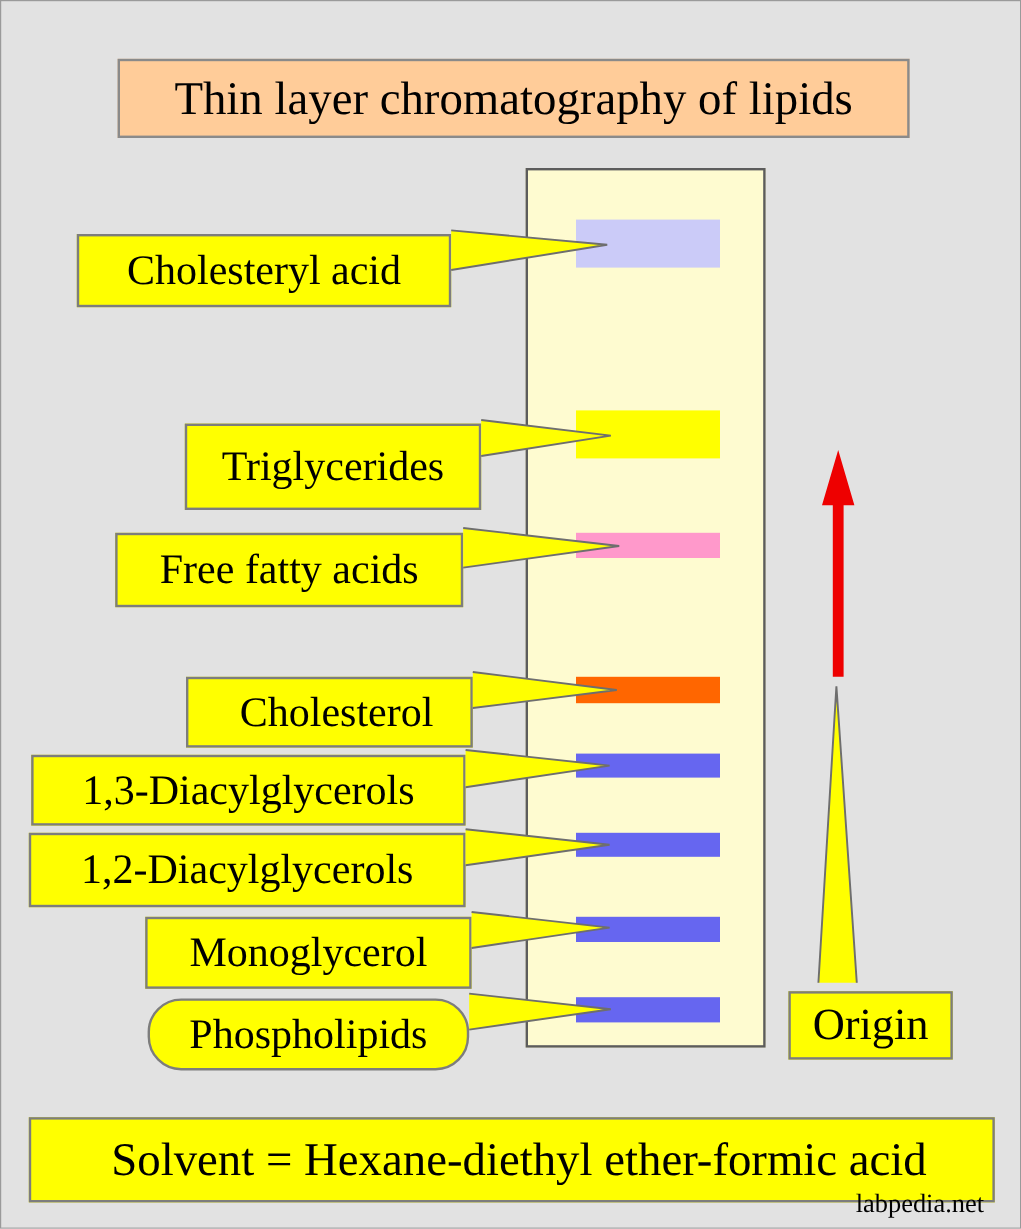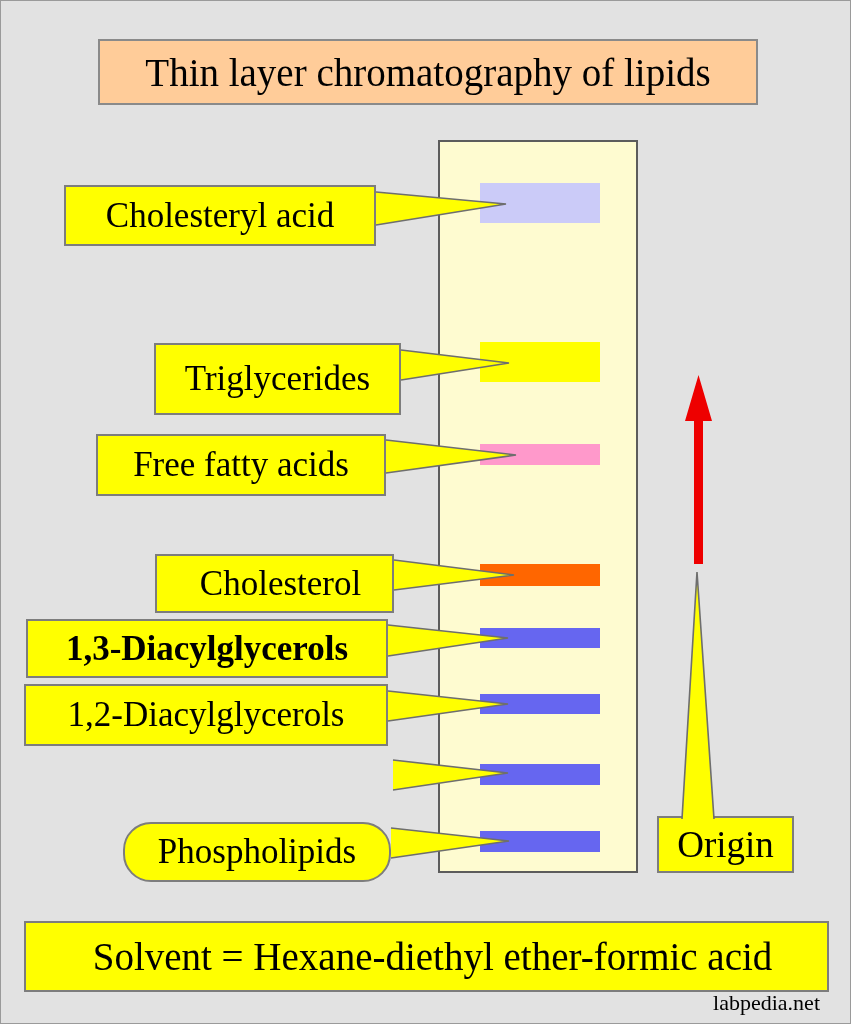--- a/index.html
+++ b/index.html
@@ -3,21 +3,21 @@
 <meta charset="utf-8">
 <style>
   html,body{margin:0;padding:0;background:#ffffff;}
   #canvas{
     position:relative;width:851px;height:1024px;
     background:#e2e2e2;overflow:hidden;
     border:1px solid #9a9a9a;box-sizing:border-box;
     font-family:"Liberation Serif","DejaVu Serif",serif;
     color:#000;
   }
-  .abox{position:absolute;display:flex;align-items:center;justify-content:center;box-sizing:border-box;}
+  .abox{position:absolute;display:flex;align-items:center;justify-content:center;box-sizing:border-box;margin-top:10px;}
   .title-box{
     left:97px;top:38px;width:660px;height:66px;
     background:#ffcc99;border:2px solid #8a8a8a;
     font-size:39px;white-space:nowrap;
   }
   .plate{
     position:absolute;left:437px;top:139px;width:200px;height:733px;
     background:#fefbd0;border:2px solid #5c5c5c;box-sizing:border-box;
   }
   .band{position:absolute;left:479px;width:120px;}
@@ -30,21 +30,21 @@
   .band-7{top:763px;height:21px;}
   .band-8{top:830px;height:21px;}
   .callout{
     background:#ffff00;border:2px solid #7d7d7d;
     font-size:35px;white-space:nowrap;
   }
   .label-1{left:63px; top:184px;width:312px;height:61px;}
   .label-2{left:153px;top:342px;width:247px;height:72px;}
   .label-3{left:95px; top:433px;width:290px;height:62px;}
   .label-4{left:154px;top:553px;width:239px;height:59px;padding-left:12px;}
-  .label-5{left:25px; top:618px;width:362px;height:59px;font-weight:bold;}
+  .label-5{left:25px; top:618px;width:362px;height:59px;}
   .label-6{left:23px; top:683px;width:364px;height:62px;}
   .label-7{left:120px;top:753px;width:272px;height:60px;}
   .label-8{left:122px;top:821px;width:268px;height:60px;border-radius:28px;}
   .origin-box{left:656px;top:815px;width:137px;height:57px;font-size:37px;}
   .solvent-box{
     left:23px;top:920px;width:805px;height:71px;
     background:#ffff00;border:2px solid #7d7d7d;
     font-size:39px;white-space:nowrap;padding-left:12px;
   }
   .watermark{
@@ -86,20 +86,23 @@
   </div>
   <div class="abox callout label-4">
     <span>Cholesterol</span>
   </div>
   <div class="abox callout label-5">
     <span>1,3-Diacylglycerols</span>
   </div>
   <div class="abox callout label-6">
     <span>1,2-Diacylglycerols</span>
   </div>
+  <div class="abox callout label-7">
+    <span>Monoglycerol</span>
+  </div>
   <div class="abox callout label-8">
     <span>Phospholipids</span>
   </div>
 
   <div class="abox callout origin-box">
     <span>Origin</span>
   </div>
 
   <div class="abox solvent-box">
     <span>Solvent = Hexane-diethyl ether-formic acid</span>

